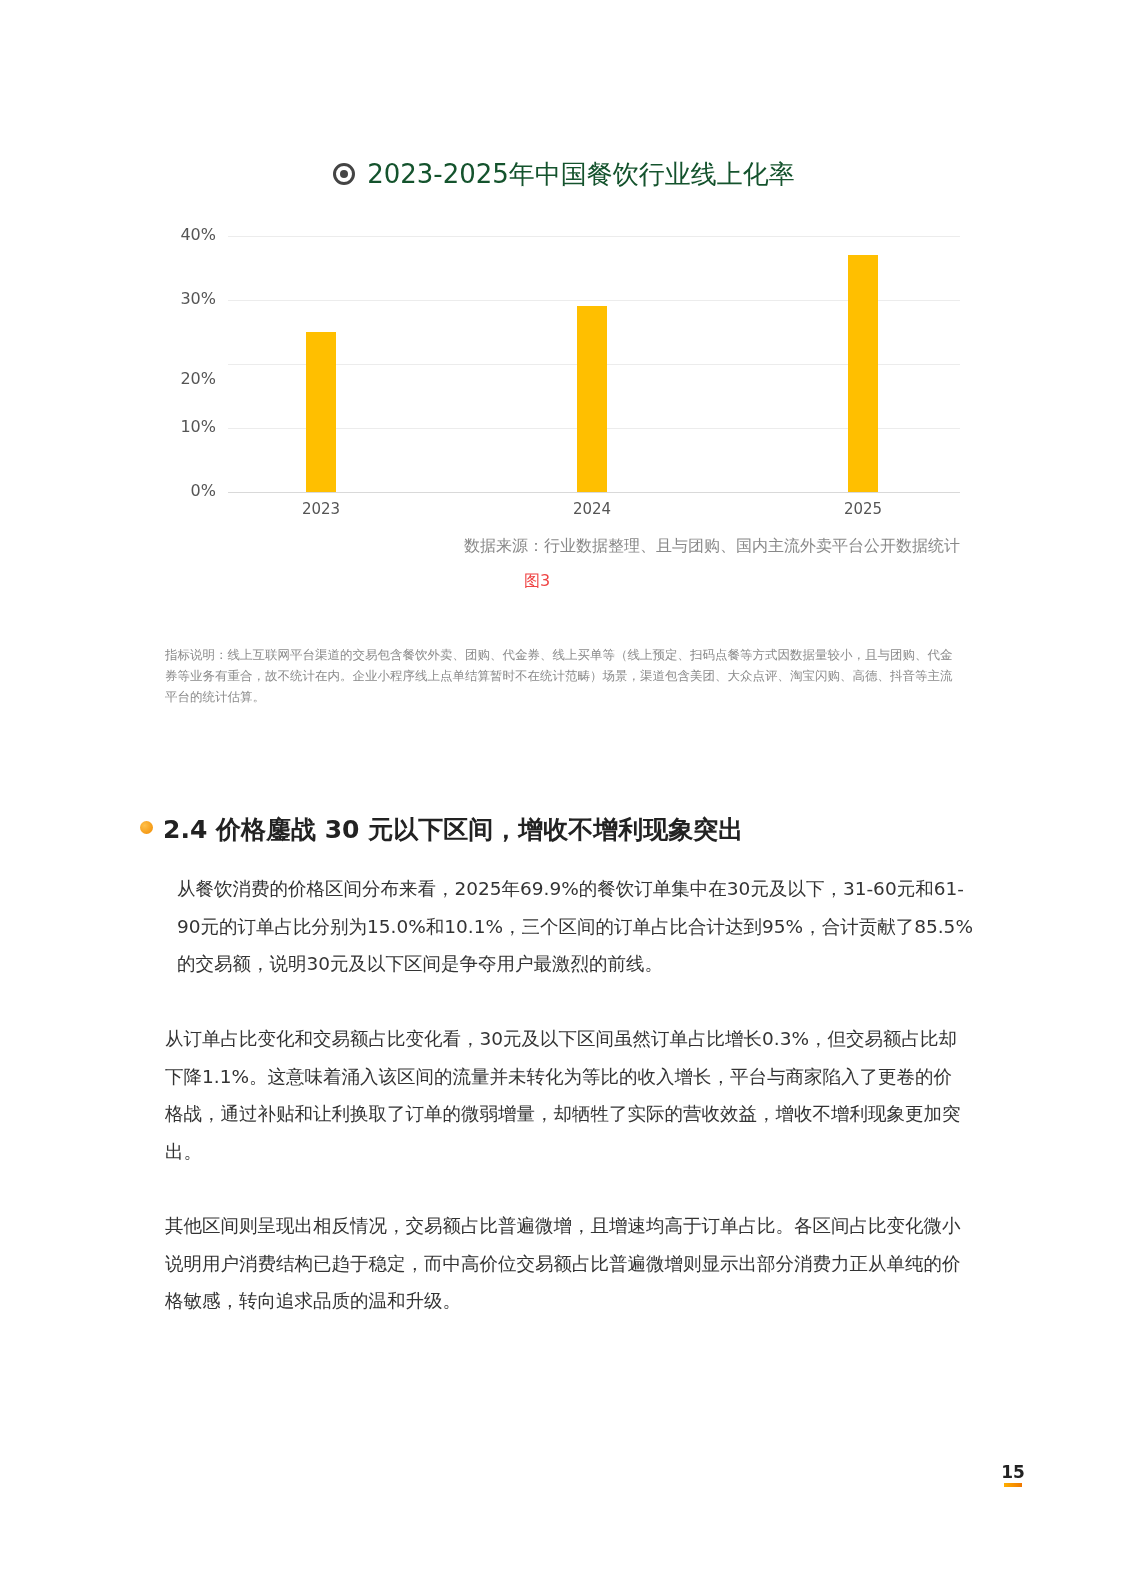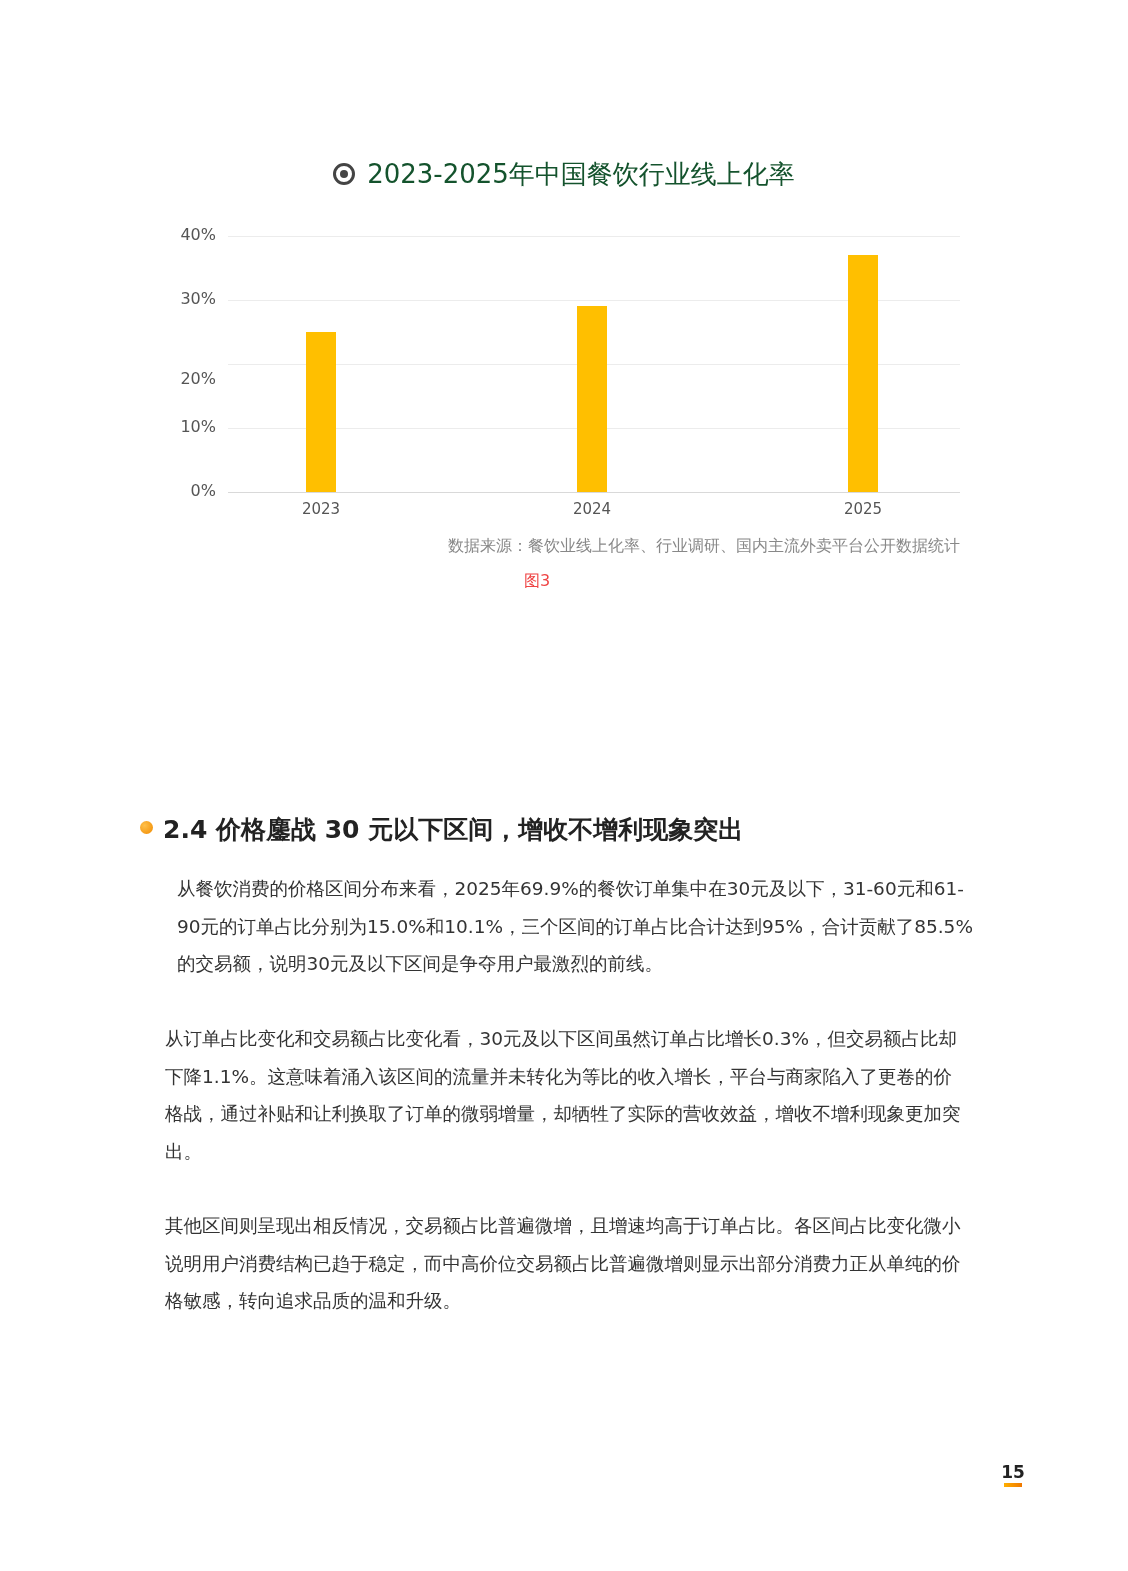--- a/index.html
+++ b/index.html
@@ -68,24 +68,25 @@
 
   <div class="bar" style="left: 306px; top: 323px; height: 160px; background: rgb(255, 191, 0);"></div>
   <div class="bar" style="left: 577px; top: 297.4px; height: 185.6px; background: rgb(255, 191, 0);"></div>
   <div class="bar" style="left: 848px; top: 246.2px; height: 236.8px; background: rgb(255, 191, 0);"></div>
 
   <div class="xtick" style="left:281px">2023</div>
   <div class="xtick" style="left:552px">2024</div>
   <div class="xtick" style="left:823px">2025</div>
 </div>
 
-<div class="source">数据来源：餐饮业线上化率、行业调研、国内主流外卖平台公开数据统计</div>
+<div class="source">数据来源：行业数据整理、且与团购、国内主流外卖平台公开数据统计</div>
 <div class="fig-label">图3</div>
 
 <div class="notes">
+  <div>指标说明：线上互联网平台渠道的交易包含餐饮外卖、团购、代金券、线上买单等（线上预定、扫码点餐等方式因数据量较小，且与团购、代金券等业务有重合，故不统计在内。企业小程序线上点单结算暂时不在统计范畴）场景，渠道包含美团、大众点评、淘宝闪购、高德、抖音等主流平台的统计估算。</div>
 </div>
 
 <div class="section-heading">
   <span class="bullet-icon"></span><span>2.4 价格鏖战 30 元以下区间，增收不增利现象突出</span>
 </div>
 
 <div class="para p1">从餐饮消费的价格区间分布来看，2025年69.9%的餐饮订单集中在30元及以下，31-60元和61-90元的订单占比分别为15.0%和10.1%，三个区间的订单占比合计达到95%，合计贡献了85.5%的交易额，说明30元及以下区间是争夺用户最激烈的前线。</div>
 <div class="para p2">从订单占比变化和交易额占比变化看，30元及以下区间虽然订单占比增长0.3%，但交易额占比却下降1.1%。这意味着涌入该区间的流量并未转化为等比的收入增长，平台与商家陷入了更卷的价格战，通过补贴和让利换取了订单的微弱增量，却牺牲了实际的营收效益，增收不增利现象更加突出。</div>
 <div class="para p3">其他区间则呈现出相反情况，交易额占比普遍微增，且增速均高于订单占比。各区间占比变化微小说明用户消费结构已趋于稳定，而中高价位交易额占比普遍微增则显示出部分消费力正从单纯的价格敏感，转向追求品质的温和升级。</div>
 

